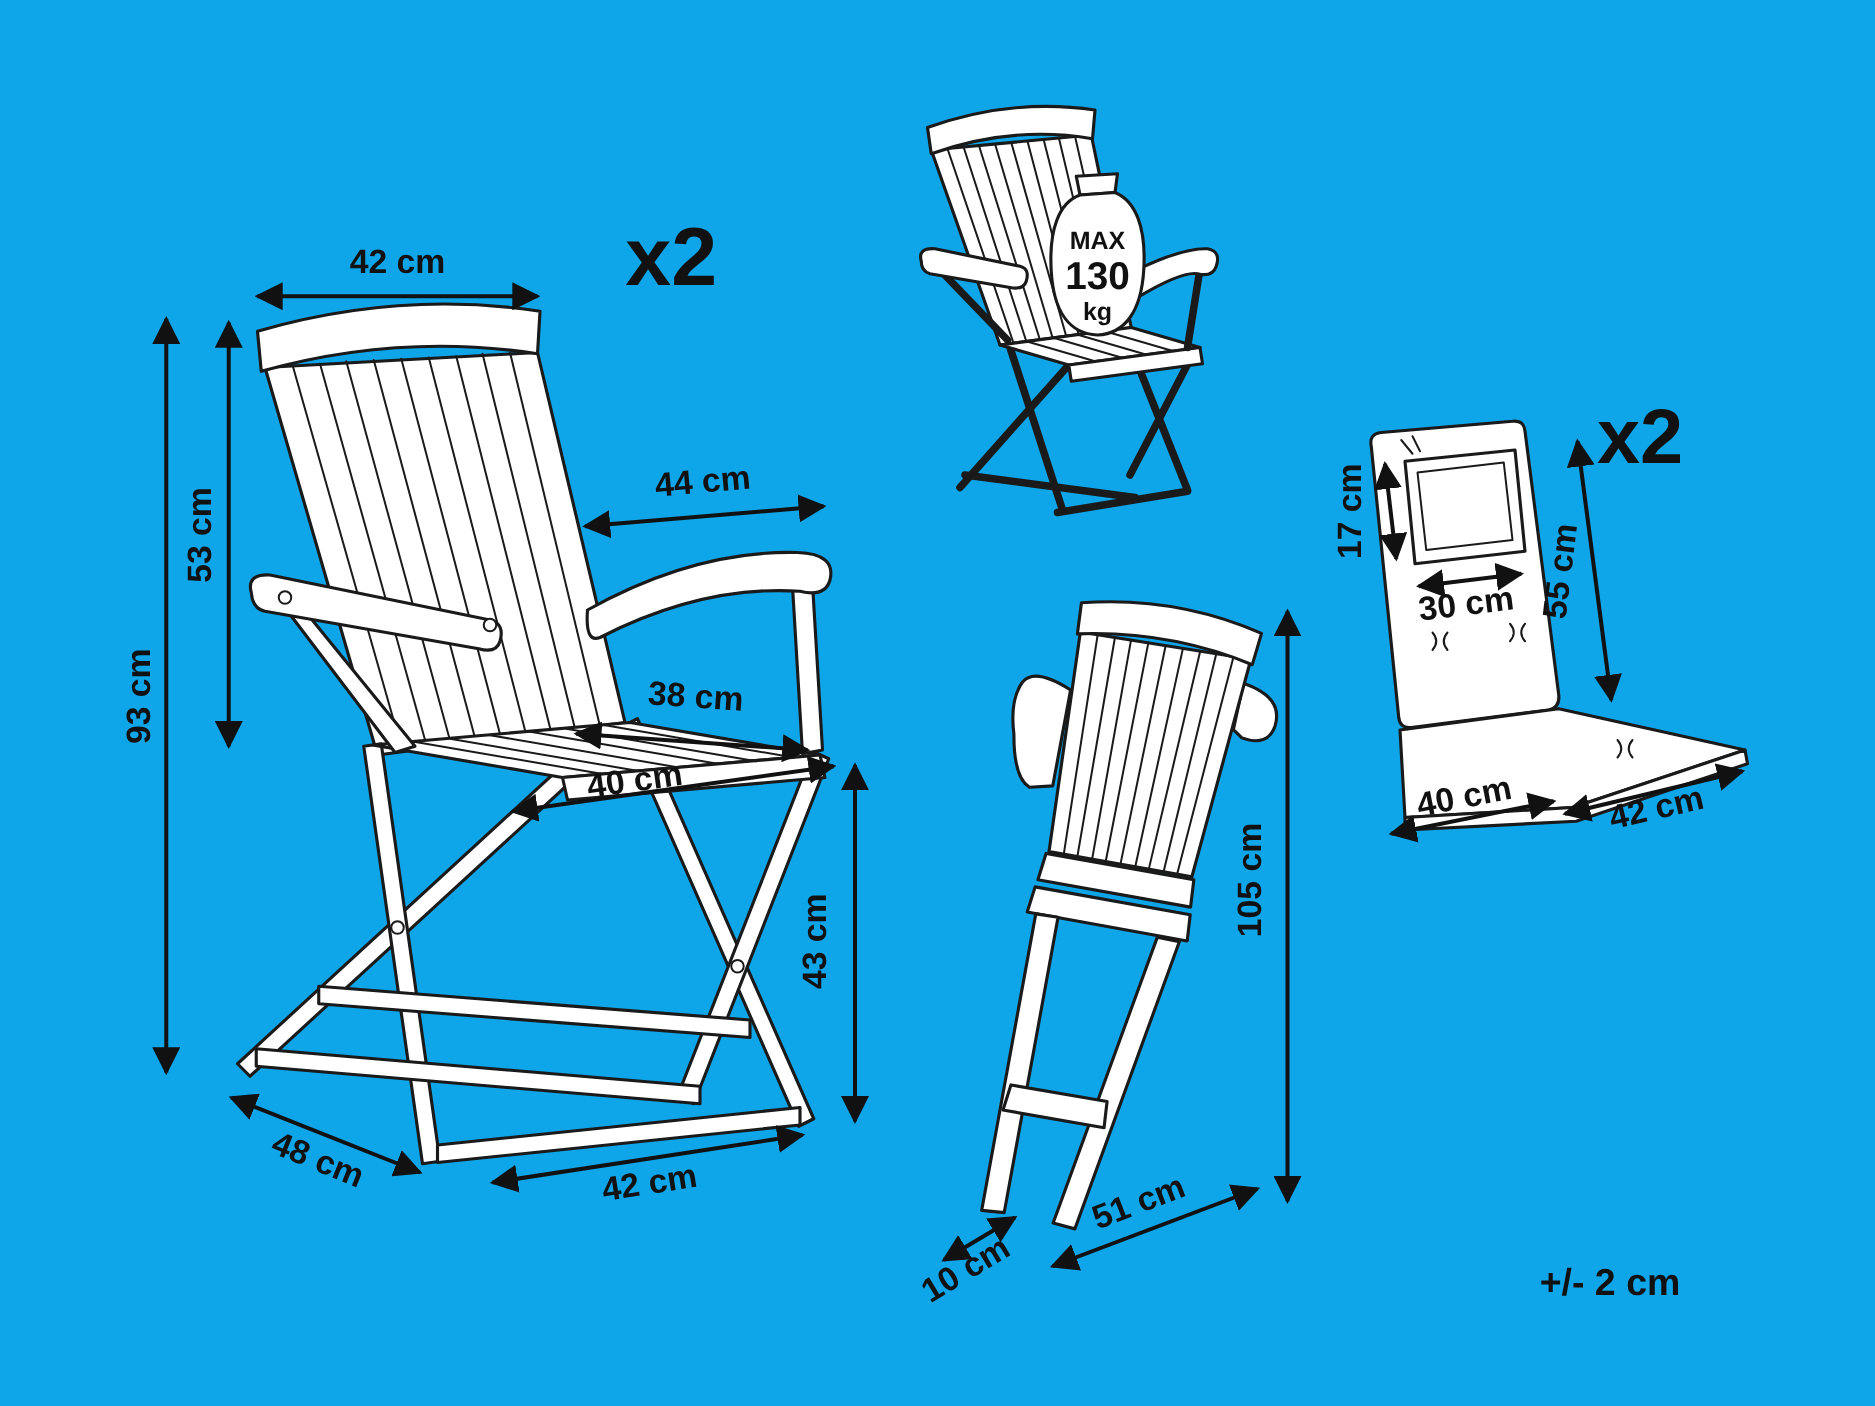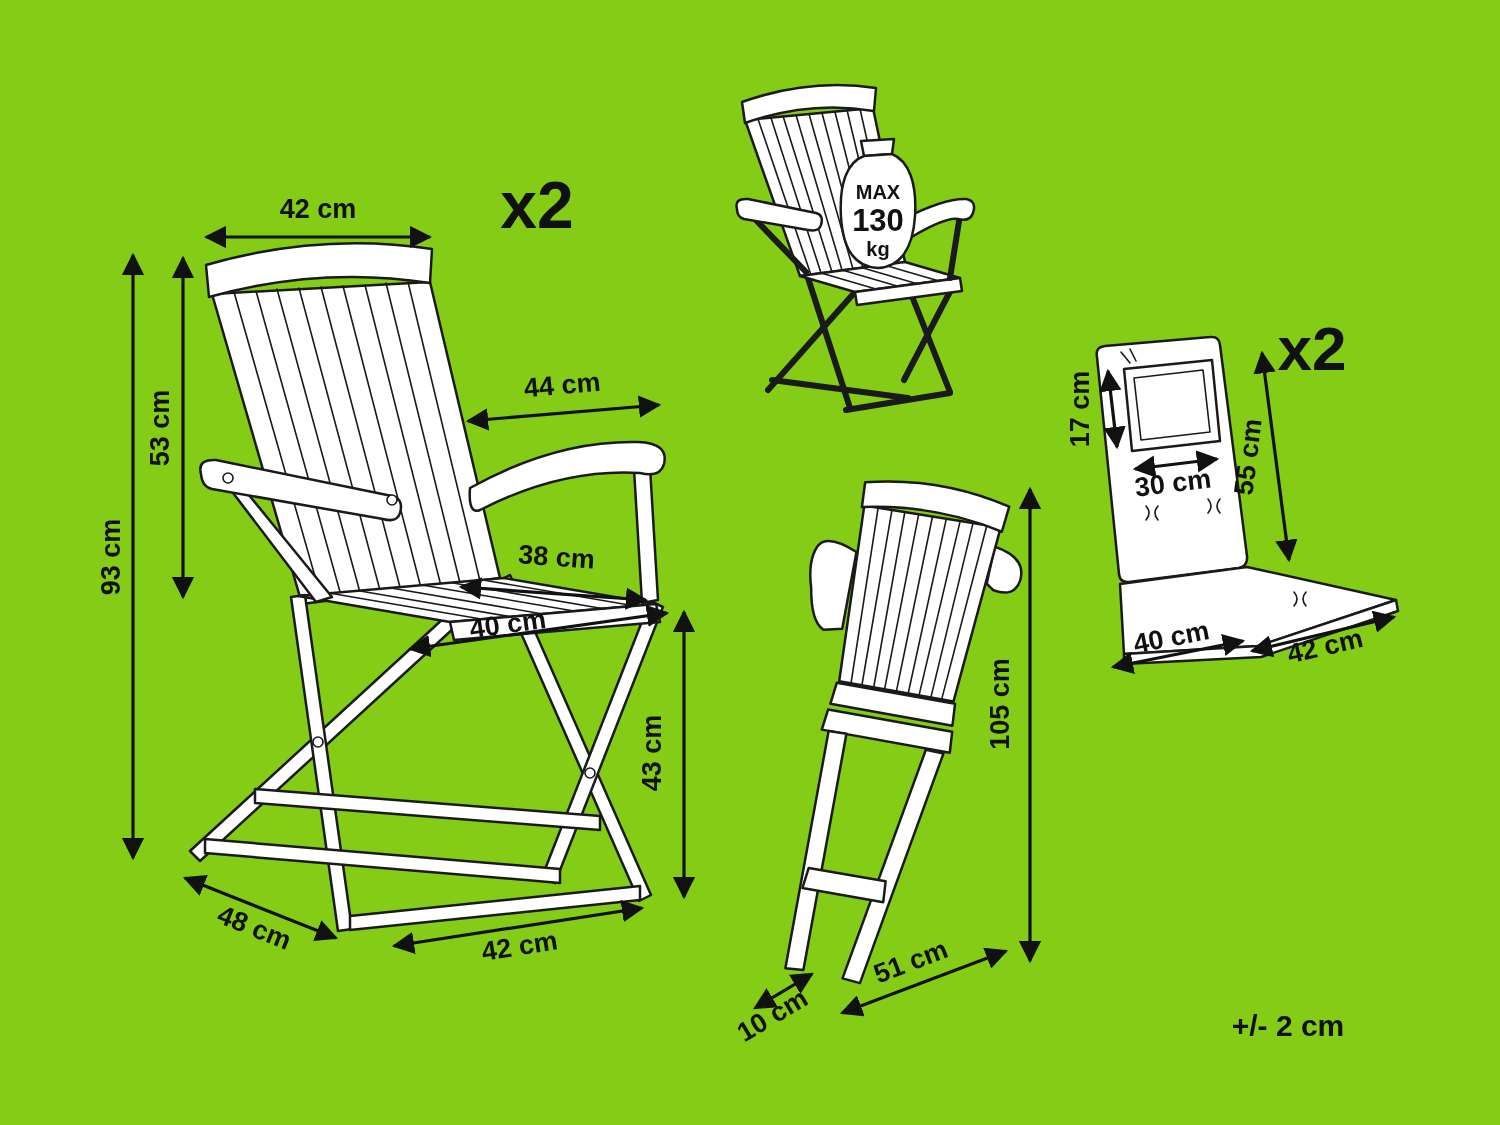--- a/index.html
+++ b/index.html
@@ -1,20 +1,20 @@
 <!DOCTYPE html>
 <html><head>
 <meta charset="utf-8">
 <style>
   html, body { margin: 0; padding: 0; background: #ffffff; }
   .canvas {
     position: relative;
     width: 1500px;
     height: 1125px;
-    background: #84cc16;
+    background: #0ea5e9;
     font-family: "Liberation Sans", sans-serif;
     overflow: hidden;
   }
   svg { display: block; }
   .shape { fill: #ffffff; stroke: #1a1a1a; stroke-width: 2.5; stroke-linejoin: round; }
   .ln    { fill: none;    stroke: #1a1a1a; stroke-width: 2.2; stroke-linecap: round; stroke-linejoin: round; }
   .thin  { stroke-width: 1.6; }
   .leg   { fill: none; stroke: #1a1a1a; stroke-width: 6; stroke-linecap: round; }
   .dim   { fill: none; stroke: #111111; stroke-width: 3.2; }
   .dimtext { font-weight: 700; font-size: 27px; fill: #111111; text-anchor: middle; }

